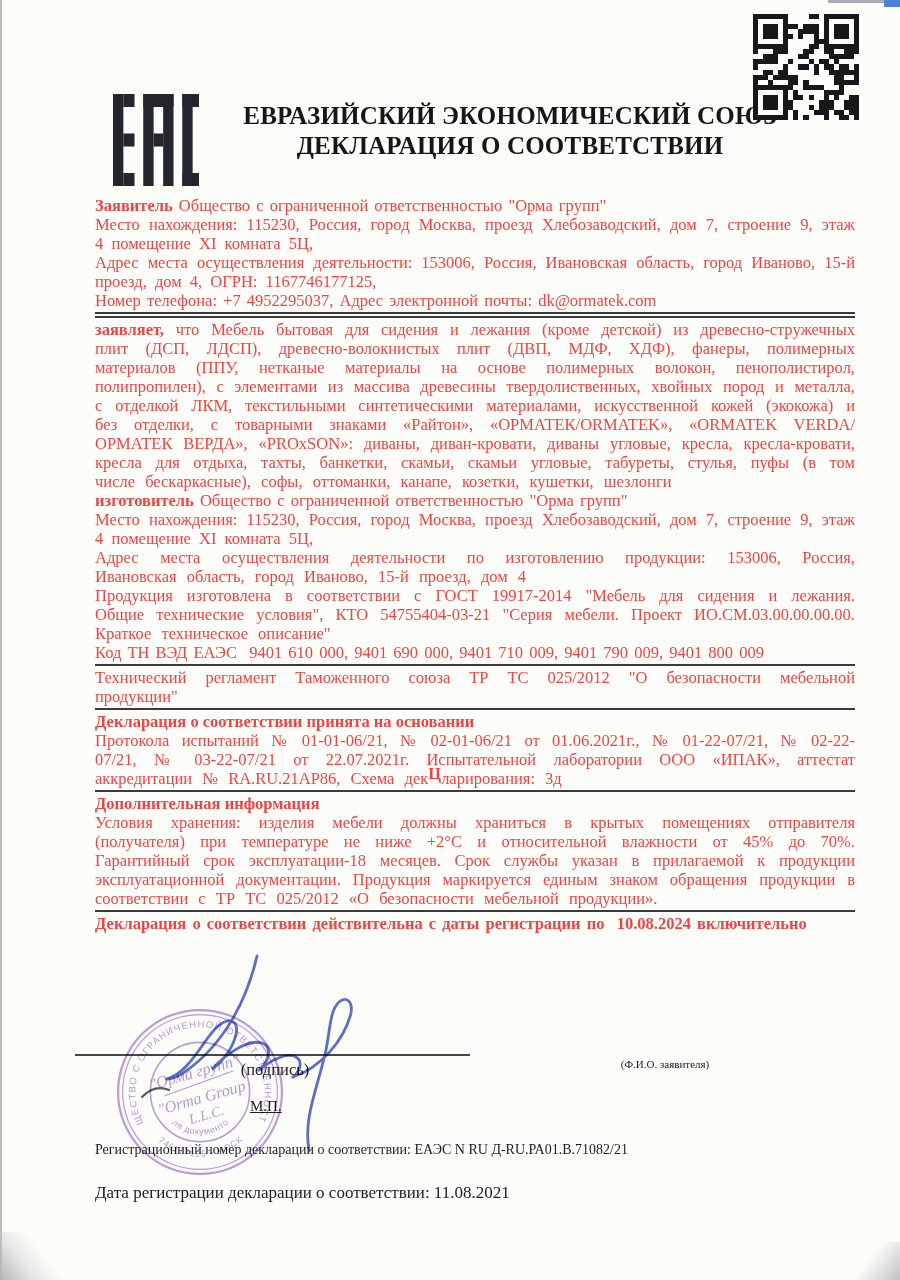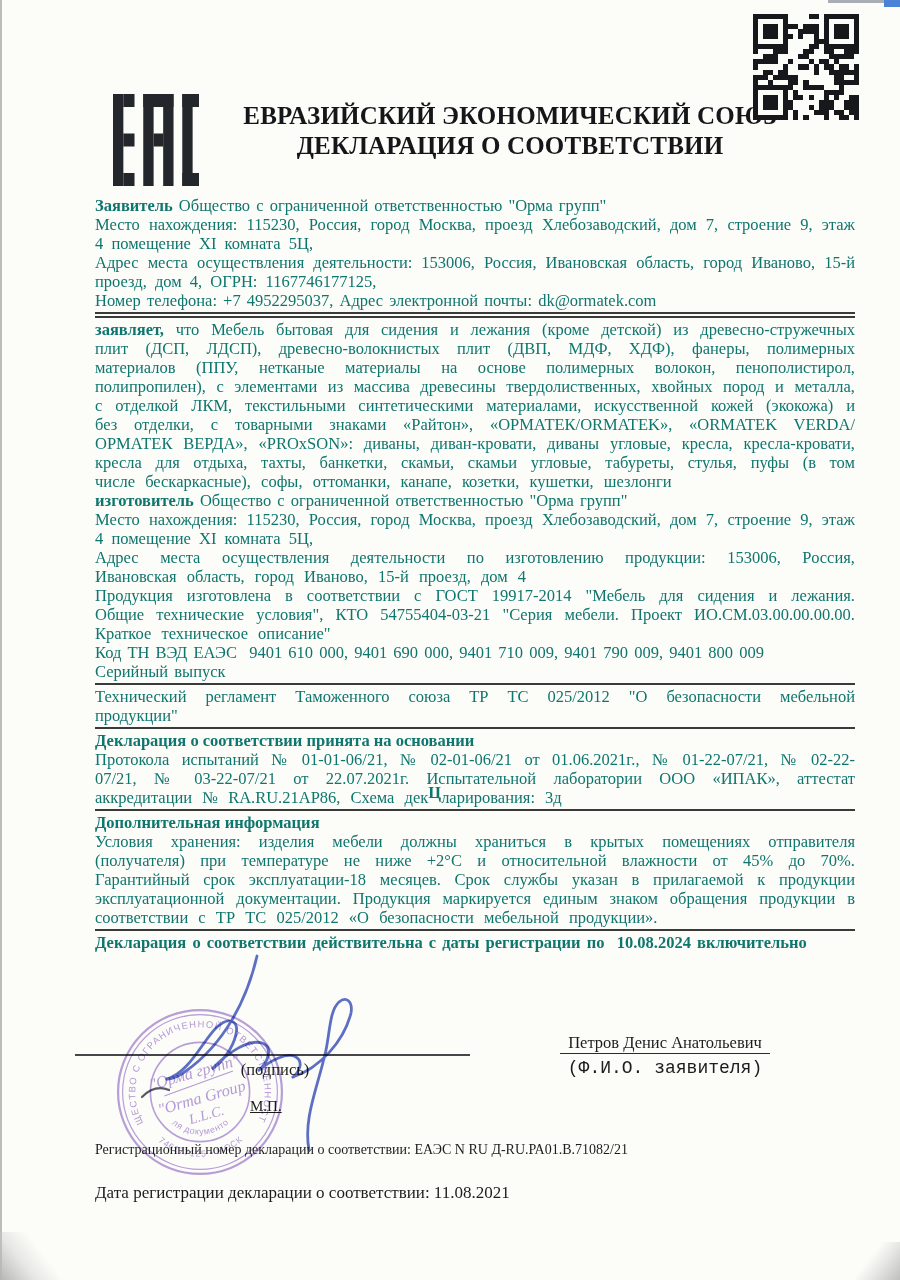--- a/index.html
+++ b/index.html
@@ -11,36 +11,36 @@
   .page { position:absolute; inset:0; background:#fcfcf9; }
   .abs { position:absolute; }
 
   
   .eac-logo { left:113px; top:94px; }
   .doc-title { left:205px; top:101px; width:610px; text-align:center;
     font-weight:bold; font-size:25px; line-height:30px; color:#15161a; letter-spacing:.2px; }
   .qr { left:753px; top:14px; }
 
   
-  .content { left:95px; top:196px; width:760px; font-size:16.5px; line-height:19px; color:#0f766e; }
+  .content { left:95px; top:196px; width:760px; font-size:16.5px; line-height:19px; color:#ef4444; }
   .content p { margin:0; }
   .jn { text-align:justify; word-spacing:2px; }
   .jm { text-align:justify; word-spacing:4px; }
   .jw { text-align:justify; word-spacing:6px; }
   .jx { text-align:justify; word-spacing:9px; }
   .lb { font-weight:bold; }
   .rule { height:2px; background:#3a3a3a; margin:2px 0; }
   .stray { position:relative; top:-5px; font-weight:bold; }
 
   
   .sign-line { left:75px; top:1054px; width:395px; height:2px; background:#46464a; }
   .podpis { left:200px; top:1060px; width:150px; text-align:center; font-size:16.5px; }
   .fio { left:520px; top:1033px; width:290px; text-align:center; font-size:16.5px; }
   .fio .ul { border-bottom:1.5px solid #2b2b2f; padding:0 8px 1px; }
-  .fio-label { left:520px; top:1058px; width:290px; text-align:center; font-size:18px;font-family:Liberation Mono, monospace; }
+  .fio-label { left:520px; top:1058px; width:290px; text-align:center; font-size:11px; }
   .mp { left:250px; top:1098px; font-size:15px;text-decoration:underline; }
   .reg-number { left:95px; top:1142px; width:760px; font-weight:normal; font-size:14px; }
   .reg-date { left:95px; top:1183px; width:760px; font-weight:normal; font-size:17px; }
 
   .stamp { left:114px; top:1006px; mix-blend-mode:multiply; opacity:.88; }
   .ink { left:0; top:0; pointer-events:none; mix-blend-mode:multiply; }
 
   
   .edge-left { left:0; top:0; width:2px; height:1280px; background:#bdbcb8; }
   .shade-bl { left:0; top:1232px; width:66px; height:48px;
@@ -253,21 +253,20 @@
     </p>
 
     <p class="jn">
       <span class="lb">изготовитель</span>
       <span>Общество с ограниченной ответственностью "Орма групп"</span>
     </p>
     <p class="jm">Место нахождения: 115230, Россия, город Москва, проезд Хлебозаводский, дом 7, строение 9, этаж 4 помещение XI комната 5Ц,</p>
     <p class="jw">Адрес места осуществления деятельности по изготовлению продукции: 153006, Россия, Ивановская область, город Иваново, 15-й проезд, дом 4</p>
     <p class="jw">Продукция изготовлена в соответствии с ГОСТ 19917-2014 "Мебель для сидения и лежания. Общие технические условия", КТО 54755404-03-21 "Серия мебели. Проект ИО.СМ.03.00.00.00.00. Краткое техническое описание"</p>
     <p class="jn">Код ТН ВЭД ЕАЭС&nbsp; 9401 610 000, 9401 690 000, 9401 710 009, 9401 790 009, 9401 800 009</p>
-    <p class="jn">Серийный выпуск</p>
 
     <div class="rule"></div>
 
     <p class="jx">Технический регламент Таможенного союза ТР ТС 025/2012 "О безопасности мебельной продукции"</p>
 
     <div class="rule"></div>
 
     <p class="lb">Декларация о соответствии принята на основании</p>
     <p class="jw"><span>Протокола испытаний № 01-01-06/21, № 02-01-06/21 от 01.06.2021г., № 01-22-07/21, № 02-22-07/21, № 03-22-07/21 от 22.07.2021г. Испытательной лаборатории ООО «ИПАК», аттестат аккредитации № RA.RU.21АР86, Схема дек</span><span class="stray">Ц</span><span>ларирования: 3д</span></p>
 
@@ -276,23 +275,20 @@
     <p class="lb">Дополнительная информация</p>
     <p class="jw">Условия хранения: изделия мебели должны храниться в крытых помещениях отправителя (получателя) при температуре не ниже +2°С и относительной влажности от 45% до 70%. Гарантийный срок эксплуатации-18 месяцев. Срок службы указан в прилагаемой к продукции эксплуатационной документации. Продукция маркируется единым знаком обращения продукции в соответствии с ТР ТС 025/2012 «О безопасности мебельной продукции».</p>
 
     <div class="rule"></div>
 
     <p class="lb jn">Декларация о соответствии действительна с даты регистрации по&nbsp; 10.08.2024 включительно</p>
   </div>
 
   <div class="abs sign-line"></div>
   <div class="abs podpis">(подпись)</div>
-  <div class="abs fio">
-    <span class="ul">Петров Денис Анатольевич</span>
-  </div>
   <div class="abs fio-label">(Ф.И.О. заявителя)</div>
   <div class="abs mp">М.П.</div>
 
   <svg class="abs stamp" width="172" height="172" viewBox="0 0 170 170">
     <g stroke="#9d79ce" fill="none" opacity="0.8">
       <circle cx="85" cy="85" r="81" stroke-width="2.2"></circle>
       <circle cx="85" cy="85" r="76.5" stroke-width="1.2"></circle>
       <circle cx="85" cy="85" r="49" stroke-width="1.6"></circle>
     </g>
     <defs>

